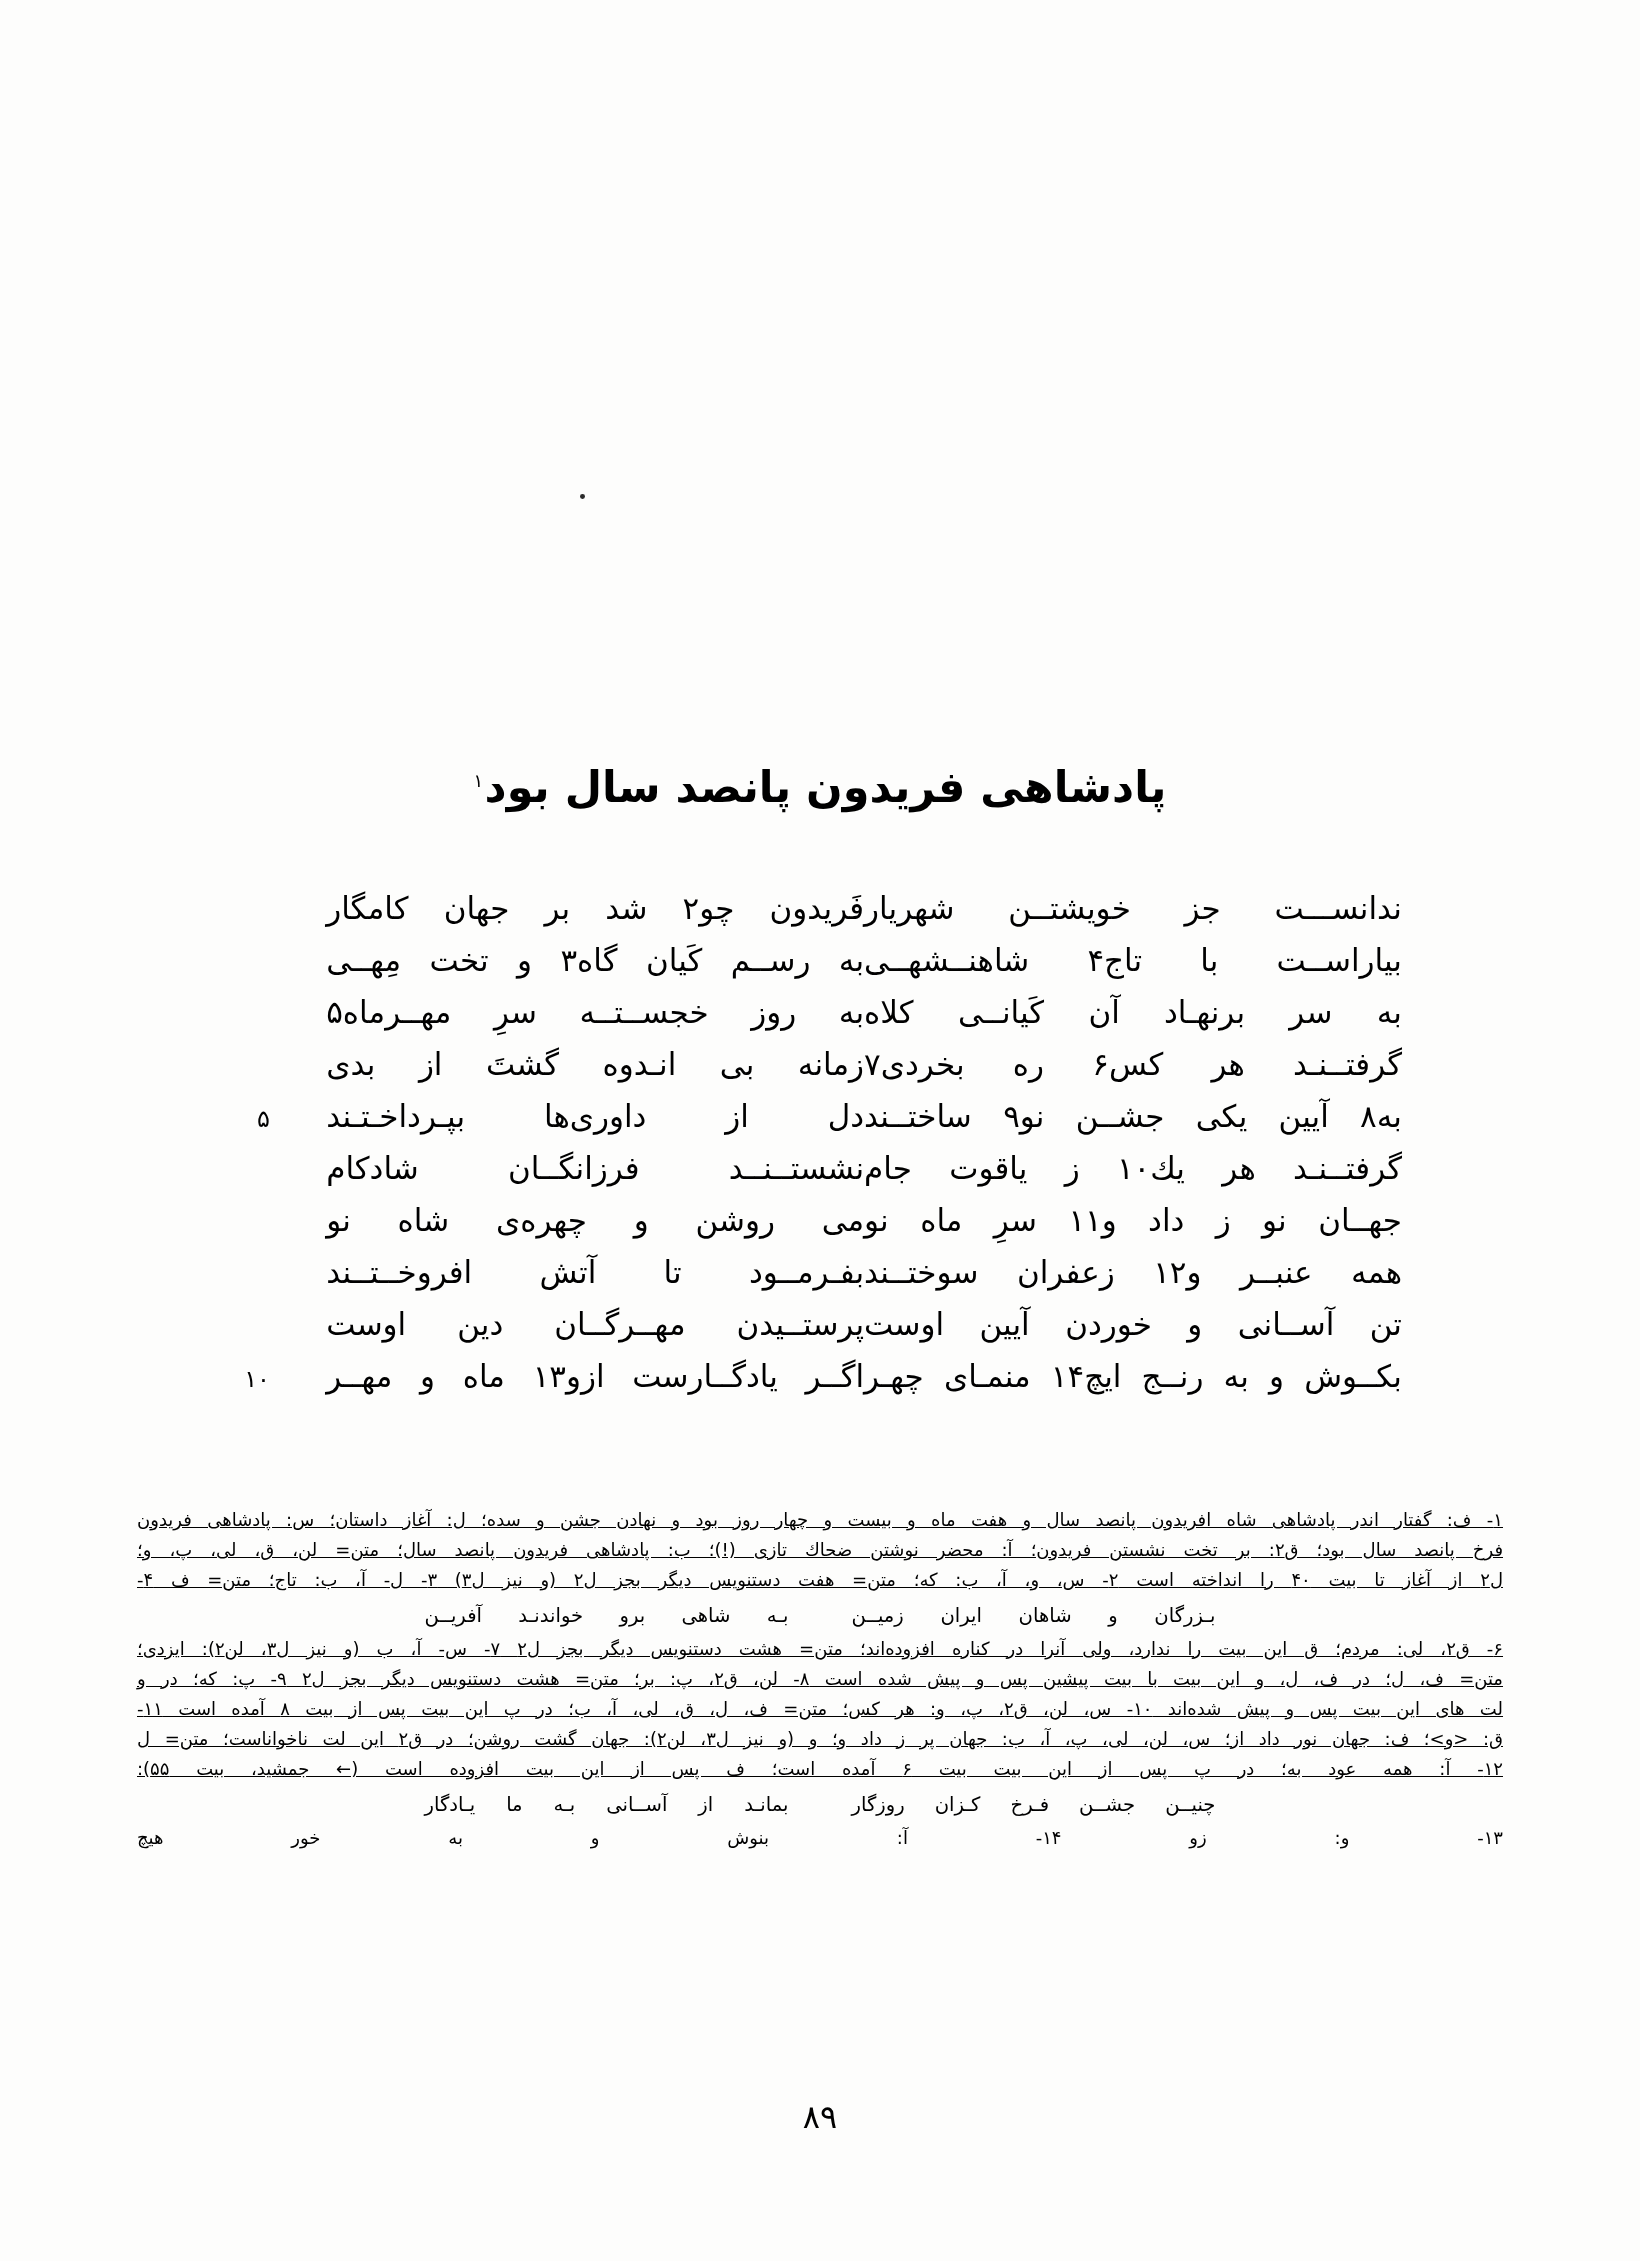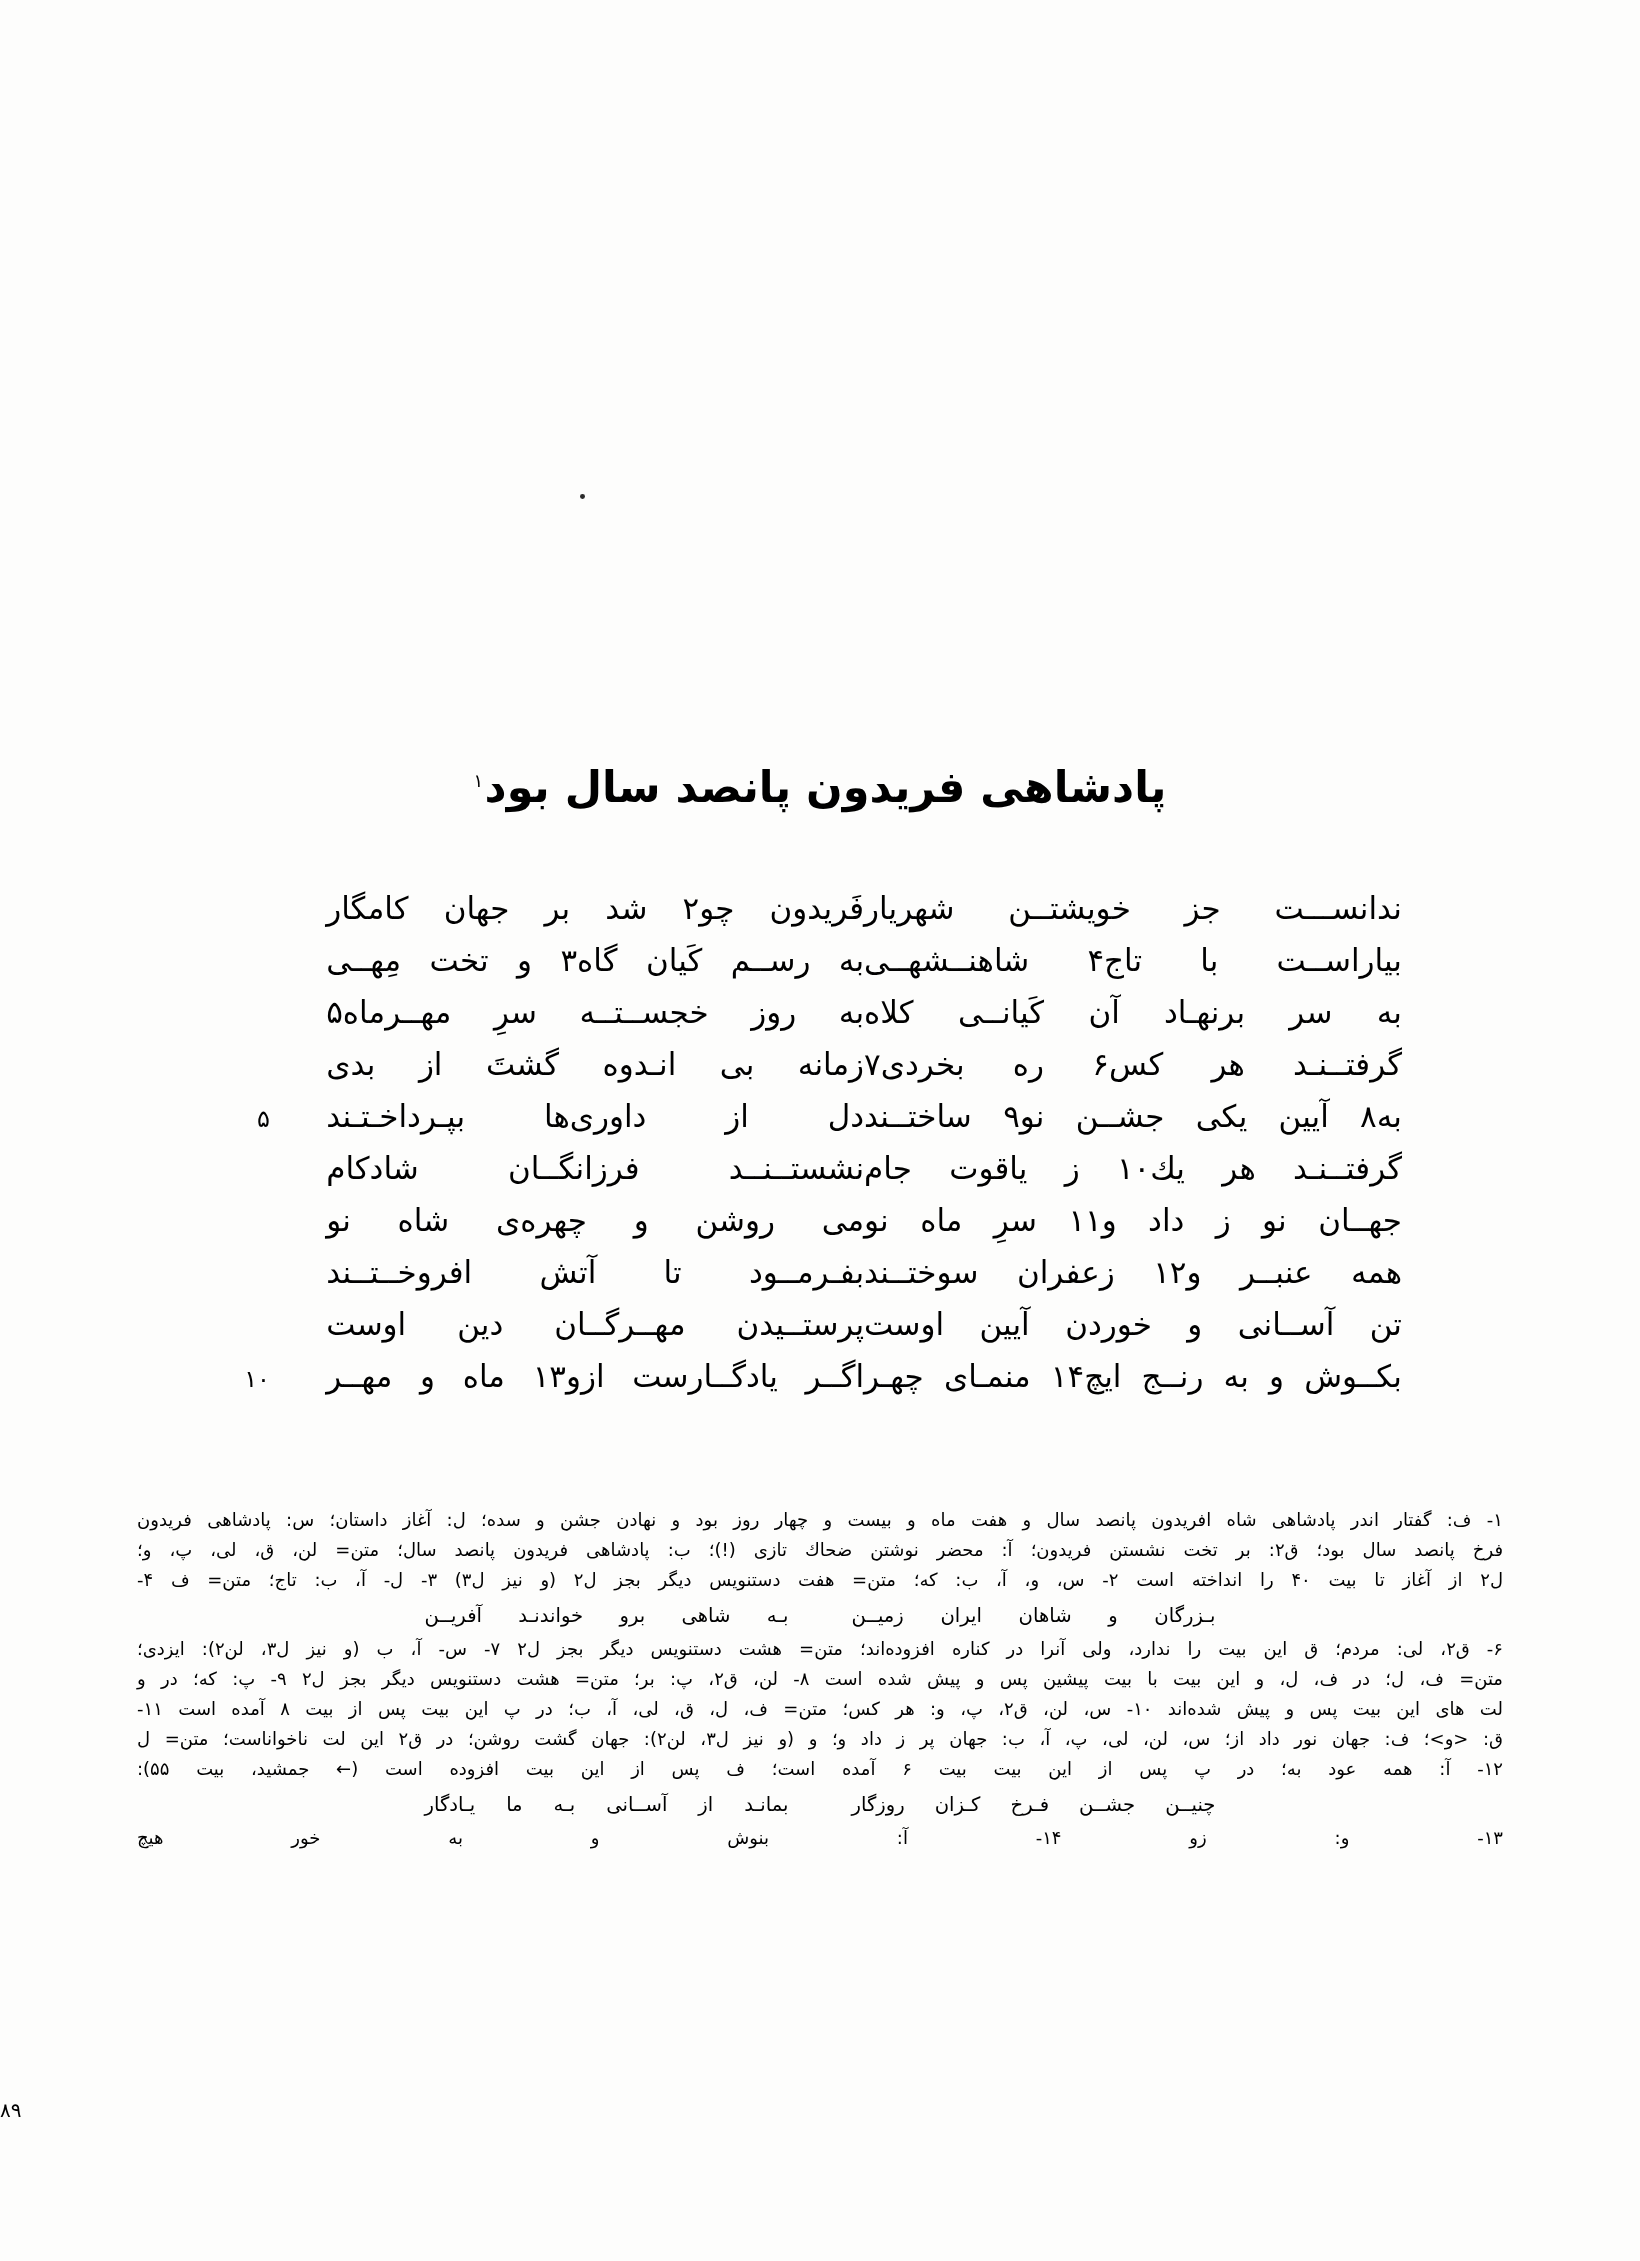--- a/index.html
+++ b/index.html
@@ -105,20 +105,21 @@
     direction: rtl;
     font-size: 18px;
     line-height: 30px;
     text-align: justify;
     text-align-last: justify;
   }
   .appline {
     display: block;
     white-space: nowrap;
     direction: rtl;
+    text-decoration: underline;
   }
   .app-verse {
     display: flex;
     flex-direction: row;
     justify-content: center;
     gap: 63px;
     font-size: 19.6px;
     line-height: 36px;
     margin-top: 2.8px;
     direction: rtl;
@@ -135,22 +136,22 @@
     direction: rtl;
     text-align: right;
   }
 
   
   .folio {
     position: absolute;
     left: 0;
     right: 0;
     top: 2098px;
-    text-align: left;
-    font-size: 20px;
+    text-align: center;
+    font-size: 32px;
     direction: rtl;
   }
 </style>
 </head>
 <body>
 
 <div class="page">
 
   <div class="speck"></div>
 

